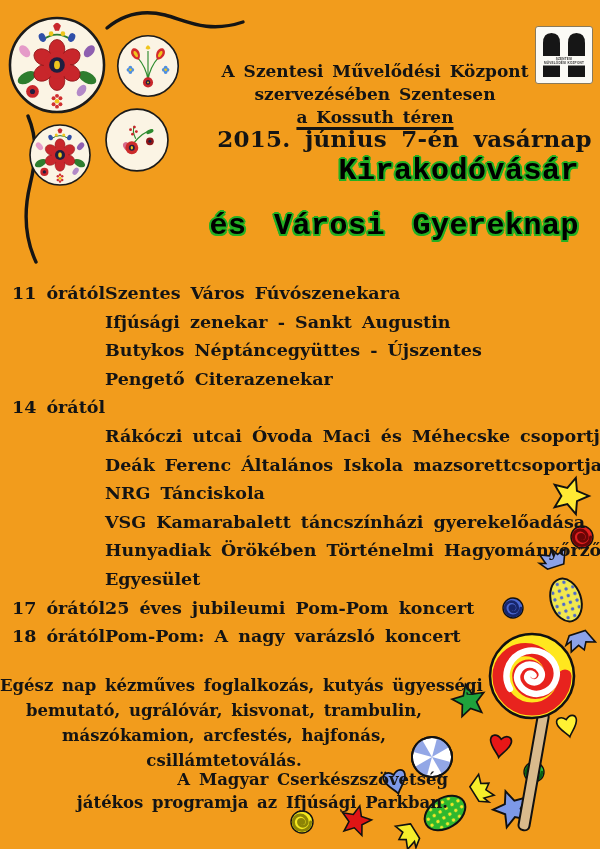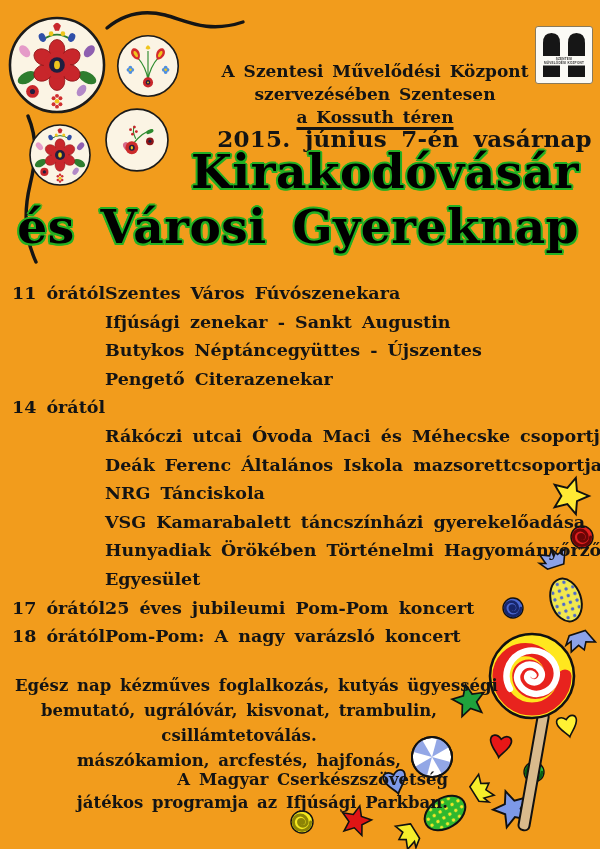--- a/index.html
+++ b/index.html
@@ -17,38 +17,39 @@
     position:absolute;left:212px;top:16px;width:326px;
     text-align:center;font-size:17px;line-height:23px;word-spacing:3px;white-space:nowrap;margin-top:44px;
   }
   .header-line3{text-decoration:underline;text-decoration-thickness:2.5px;text-underline-offset:4px;}
   .date-line{
     position:absolute;top:125px;left:0;right:8px;text-align:right;
     font-size:23px;word-spacing:6px;letter-spacing:0.3px;white-space:nowrap;
   }
   .title-block{
     position:absolute;top:144px;left:0;right:21px;text-align:right;
-    font-size:47px;line-height:55px;word-spacing:9px;letter-spacing:0.5px;
+    font-size:30px;line-height:55px;word-spacing:9px;letter-spacing:0.5px;
     color:var(--title-fill,#000);white-space:nowrap;
     text-shadow:
       -2px 0 0 var(--title-outline,#23B023), 2px 0 0 var(--title-outline,#23B023),
       0 -2px 0 var(--title-outline,#23B023), 0 2px 0 var(--title-outline,#23B023),
       -1.5px -1.5px 0 var(--title-outline,#23B023), 1.5px -1.5px 0 var(--title-outline,#23B023),
       -1.5px 1.5px 0 var(--title-outline,#23B023), 1.5px 1.5px 0 var(--title-outline,#23B023);
+    font-family: Liberation Mono, monospace;
   }
   .program-list{
     position:absolute;top:279px;left:12px;right:2px;
     font-size:17.5px;line-height:28.6px;word-spacing:4px;
   }
   .prow{display:flex;white-space:nowrap;}
   .ptime{flex:none;width:93px;}
   .ptext{flex:1;}
   .footer-para1{
     position:absolute;top:673px;left:0;width:448px;text-align:center;
-    font-size:16.5px;line-height:25px;word-spacing:3px;white-space:nowrap;padding-left:15px;
+    font-size:16.5px;line-height:25px;word-spacing:3px;white-space:nowrap;
   }
   .footer-para2{
     position:absolute;top:769px;left:0;width:448px;text-align:right;
     font-size:16.5px;line-height:22.5px;word-spacing:3px;white-space:nowrap;
   }
   .logo-text{font-family:"Liberation Sans",sans-serif;font-size:3.1px;fill:#333;letter-spacing:0.2px;}
 </style>
 </head>
 <body>
 
@@ -301,21 +302,21 @@
       </div>
       <div class="prow">
         <span class="ptime">18 órától</span>
         <span class="ptext">Pom-Pom: A nagy varázsló koncert</span>
       </div>
     </div>
 
   <div class="footer-para1">
       <div>Egész nap kézműves foglalkozás, kutyás ügyességi</div>
       <div>bemutató, ugrálóvár, kisvonat, trambulin,</div>
+      <div>mászókamion, arcfestés, hajfonás,</div>
       <div>csillámtetoválás.</div>
-      <div>mászókamion, arcfestés, hajfonás,</div>
     </div>
   <div class="footer-para2">
       <div>A Magyar Cserkészszövetség</div>
       <div>játékos programja az Ifjúsági Parkban.</div>
     </div>
 
 </div>
 
 </body></html>

